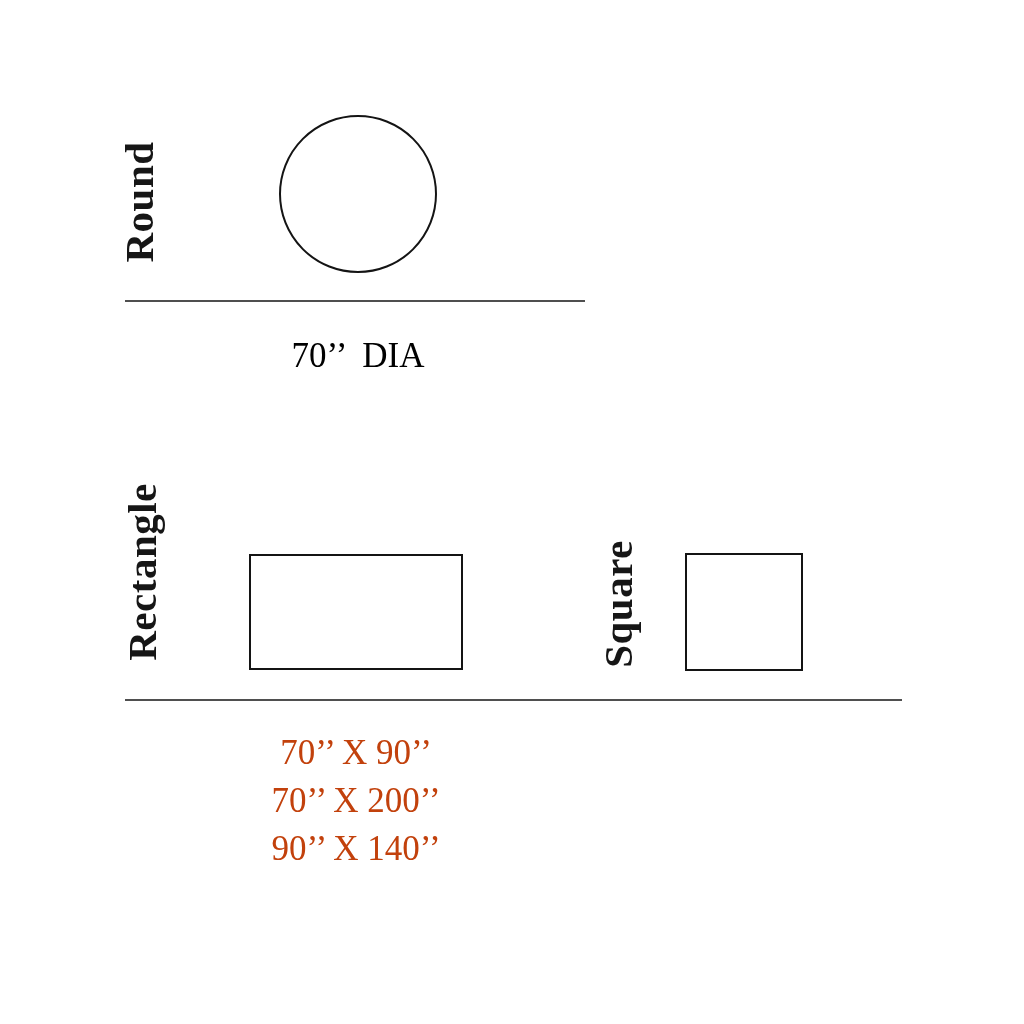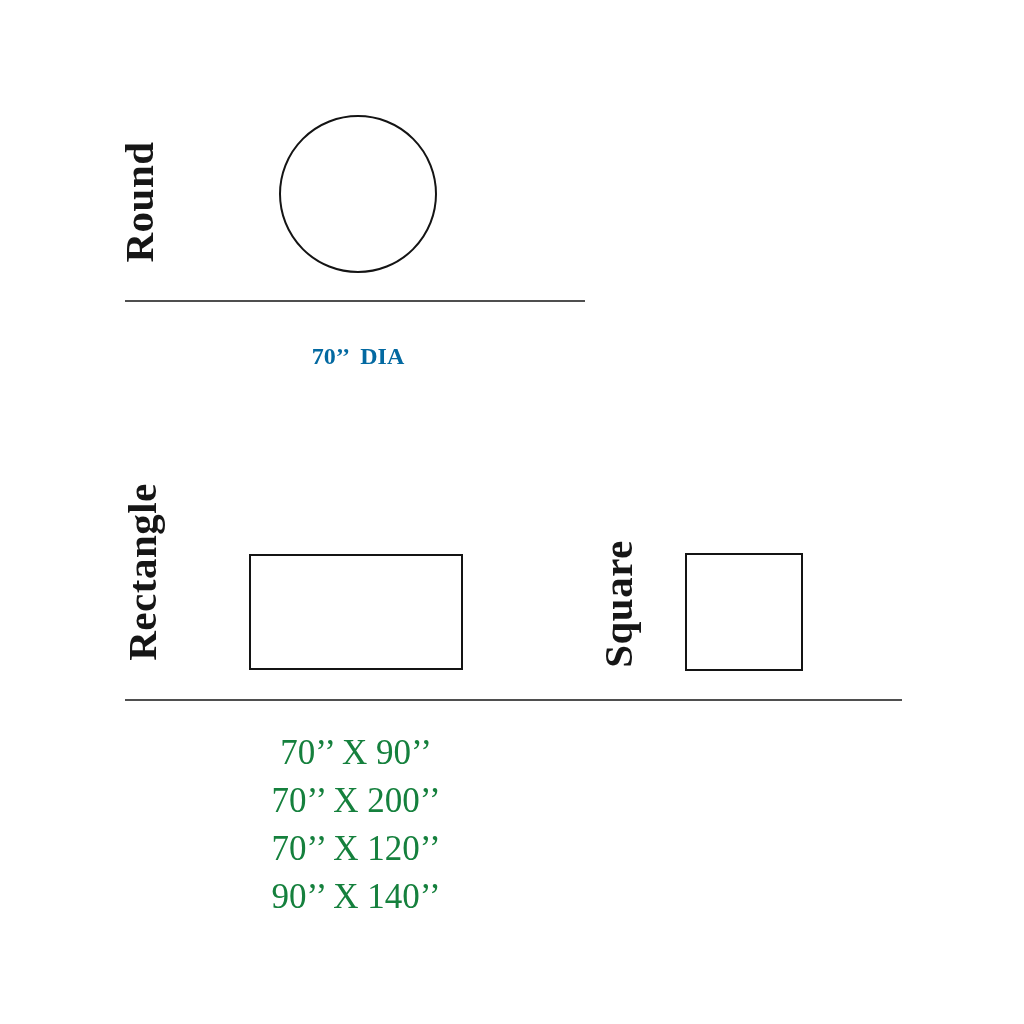--- a/index.html
+++ b/index.html
@@ -64,38 +64,37 @@
   }
   .divider.bottom-rule {
     left: 125px;
     top: 699px;
     width: 777px;
   }
   .size-text {
     position: absolute;
     transform: translate(-50%, -50%);
     white-space: pre;
-    font-size: 24px;
-    color: #0369a1;
-    font-weight: bold;
+    font-size: 35px;
+    color: #000000;
   }
   .size-text.round-size { left: 358px; top: 356px; }
   .size-text.square-size { left: 744px; top: 753px; }
   .size-list {
     position: absolute;
     left: 356px;
     top: 729px;
     transform: translateX(-50%);
     text-align: center;
   }
   .size-list .size-line {
     font-size: 35px;
     line-height: 48px;
     white-space: pre;
-    color: #15803d;
+    color: #c2410c;
   }
 </style>
 </head>
 <body>
 
 <div class="canvas">
 
   <div class="rotated-label" style="left:139px; top:202px;">Round</div>
 
   <div class="shape circle"></div>
@@ -110,18 +109,17 @@
 
   <div class="rotated-label" style="left:618px; top:604px;">Square</div>
 
   <div class="shape square"></div>
 
   <div class="divider bottom-rule"></div>
 
   <div class="size-list">
     <div class="size-line">70’’ X 90’’</div>
     <div class="size-line">70’’ X 200’’</div>
-    <div class="size-line">70’’ X 120’’</div>
     <div class="size-line">90’’ X 140’’</div>
   </div>
 
 
 </div>
 
 </body></html>

